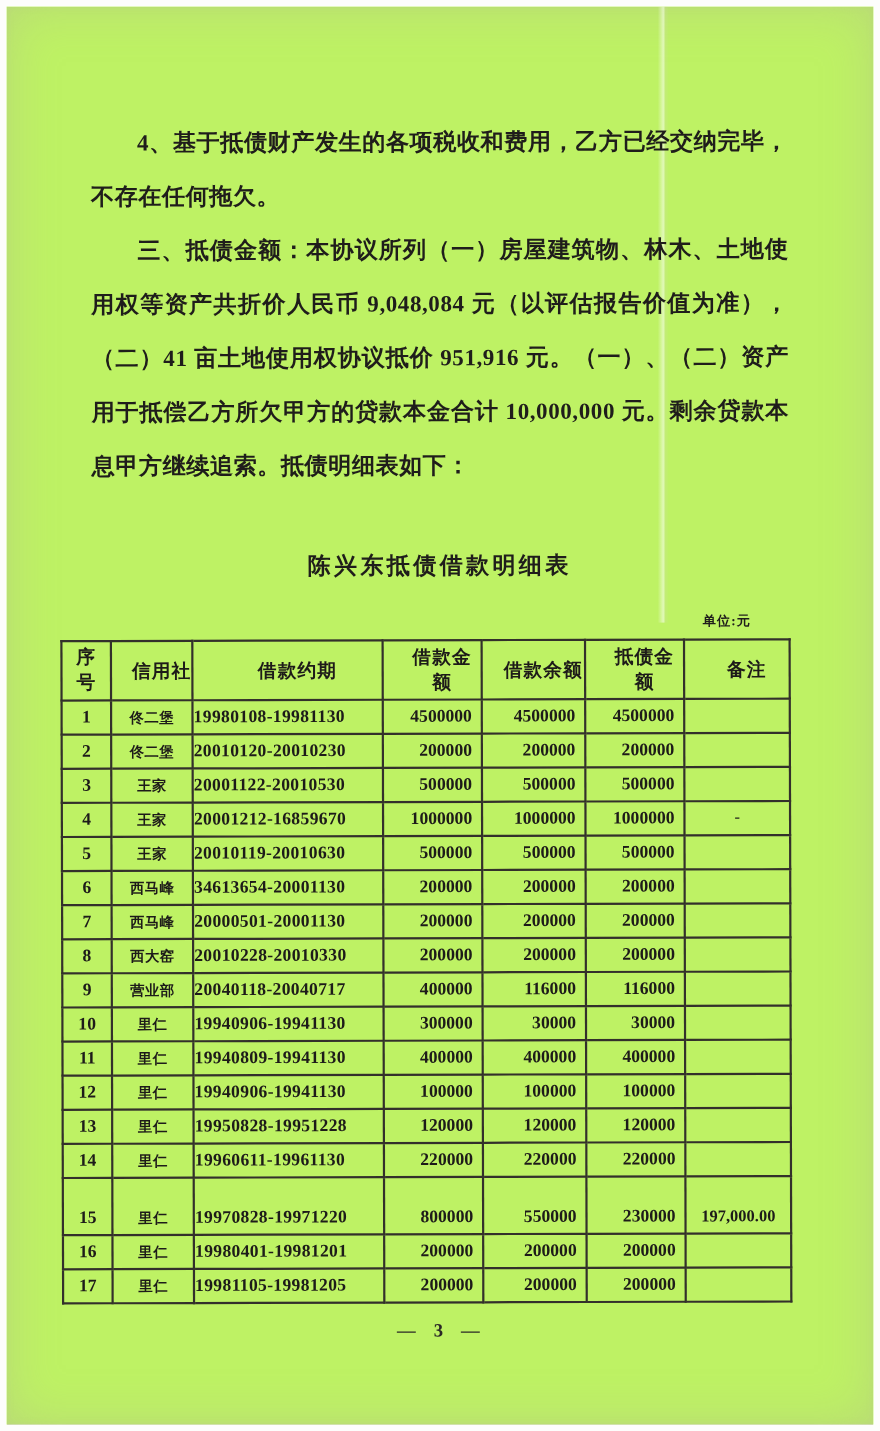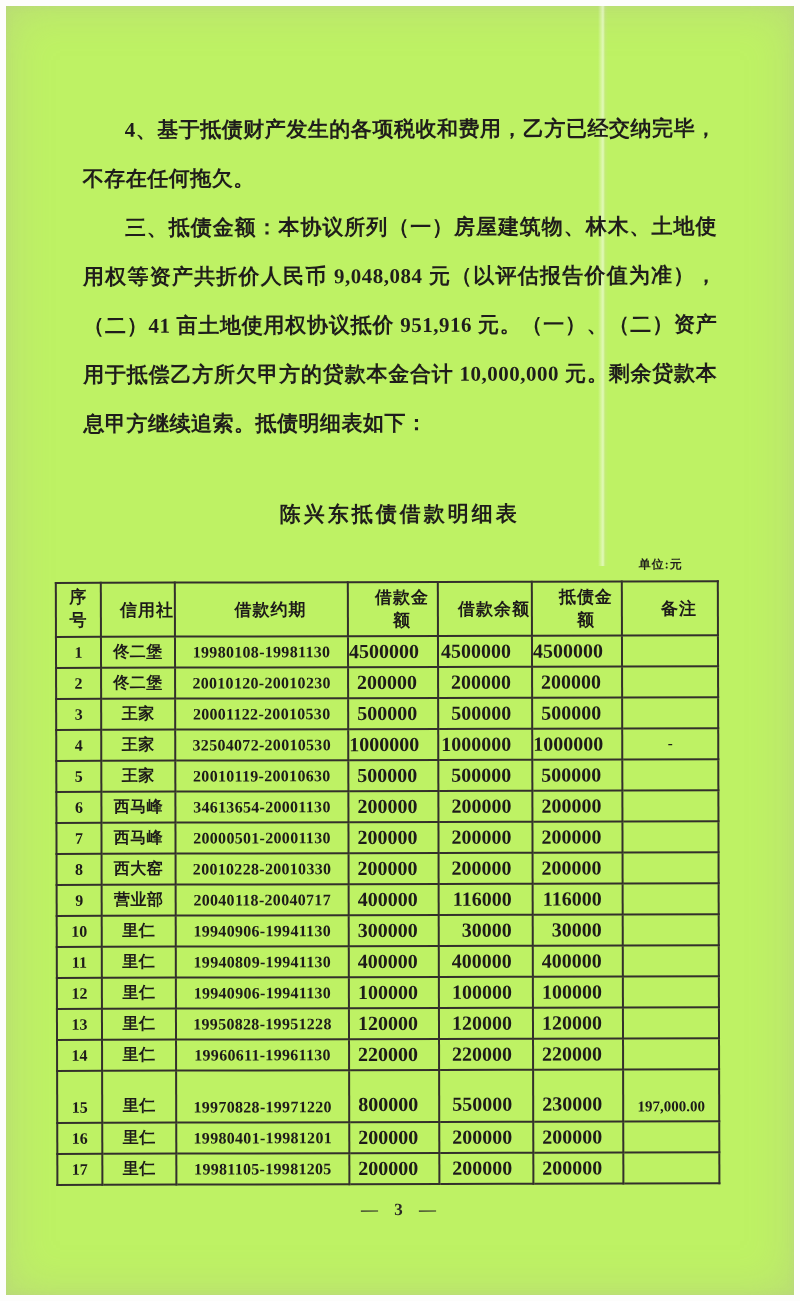--- a/index.html
+++ b/index.html
@@ -45,23 +45,23 @@
     border:2px solid #33302b;padding:0;overflow:hidden;
     font-weight:700;background:transparent;
   }
   .loan-table thead tr{height:54px;}
   .loan-table th{font-size:17px;letter-spacing:1px;text-align:center;padding-left:18px;}
   .loan-table th.th-idx{padding:0 12px;word-break:break-all;line-height:1.35;}
   .loan-table tbody tr{height:31px;}
   .loan-table tbody tr.row-tall{height:52px;}
   .loan-table tbody tr.row-tall td{vertical-align:bottom;padding-bottom:5px;}
   td.c-idx{text-align:center;font-size:16px;}
-  td.c-name{text-align:center;font-size:16px;letter-spacing:.5px;}
-  td.c-date{text-align:center;font-size:16px;letter-spacing:.3px;border-radius:13px;}
-  td.c-amt{text-align:right;padding-right:20px;font-size:20px;}
+  td.c-name{text-align:center;font-size:13px;letter-spacing:.5px;}
+  td.c-date{font-size:16px;letter-spacing:.3px;}
+  td.c-amt{text-align:right;padding-right:8px;font-size:16px;}
   td.c-remark{text-align:center;font-size:15px;}
   .page-number{
     position:absolute;left:0;top:1194px;width:788px;text-align:center;
     font-size:17px;font-weight:700;letter-spacing:6px;color:#2a2826;
   }
 </style>
 </head>
 <body>
 
 <div class="sheet">
@@ -121,21 +121,21 @@
             <td class="c-name">王家</td>
             <td class="c-date">20001122-20010530</td>
             <td class="c-amt">500000</td>
             <td class="c-amt">500000</td>
             <td class="c-amt">500000</td>
             <td class="c-remark"></td>
           </tr>
           <tr>
             <td class="c-idx">4</td>
             <td class="c-name">王家</td>
-            <td class="c-date">32504072-20010530</td>
+            <td class="c-date">20001212-16859670</td>
             <td class="c-amt">1000000</td>
             <td class="c-amt">1000000</td>
             <td class="c-amt">1000000</td>
             <td class="c-remark">-</td>
           </tr>
           <tr>
             <td class="c-idx">5</td>
             <td class="c-name">王家</td>
             <td class="c-date">20010119-20010630</td>
             <td class="c-amt">500000</td>

